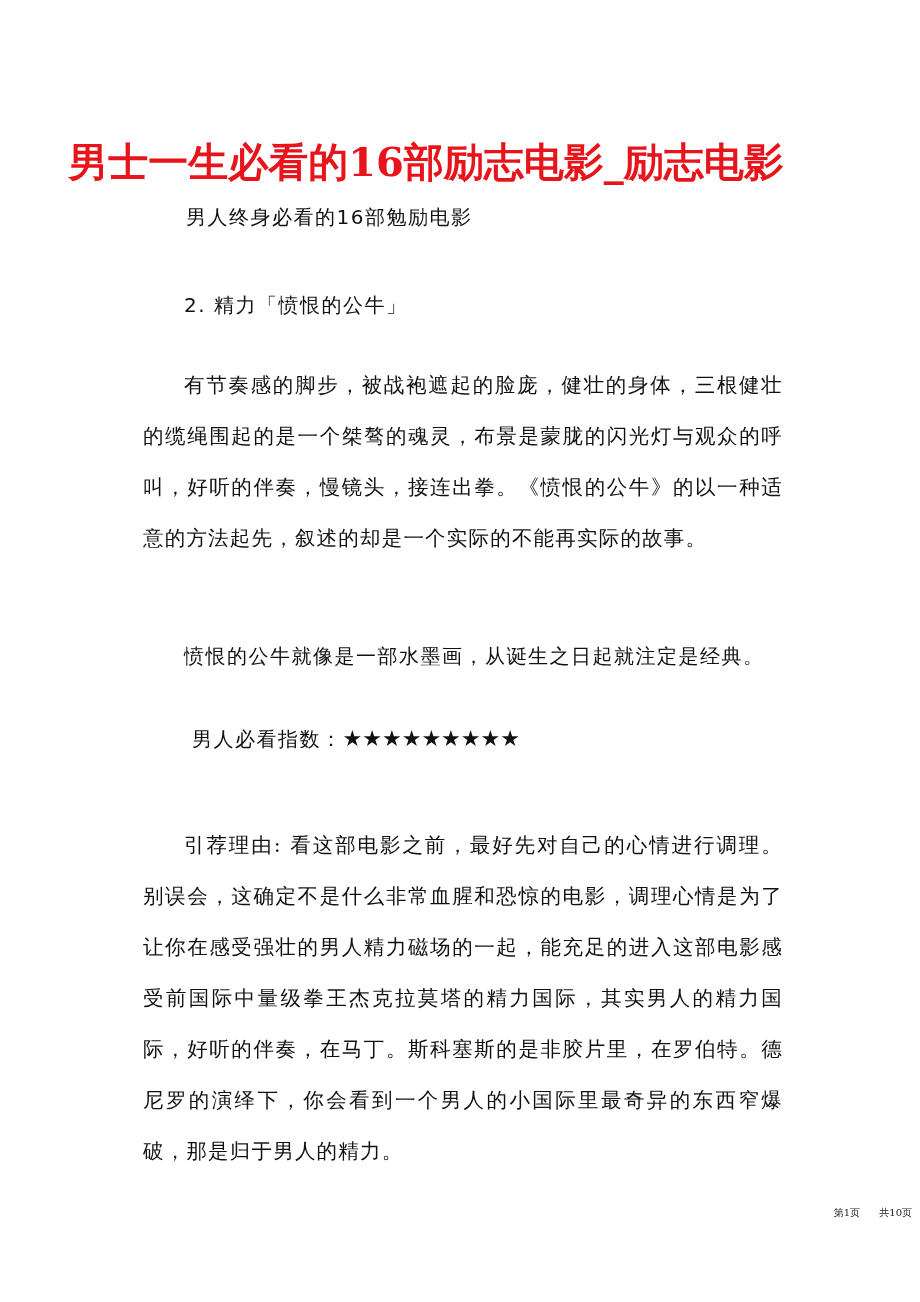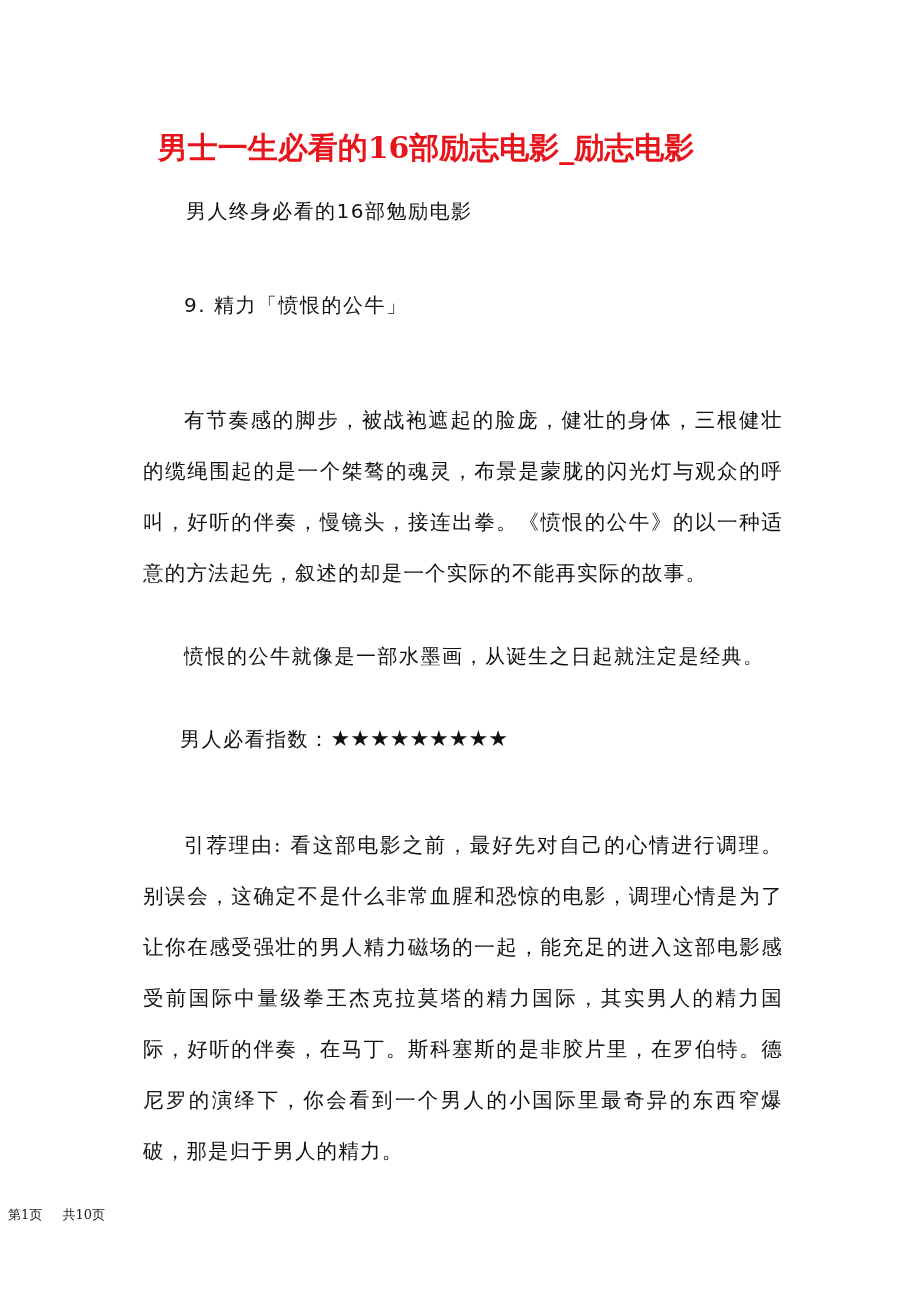--- a/index.html
+++ b/index.html
@@ -1,38 +1,38 @@
 <!DOCTYPE html>
 <html><head>
   <meta charset="utf-8">
   <style>
     html, body { margin: 0; padding: 0; background: #ffffff; }
     body { width: 920px; height: 1302px; position: relative; overflow: hidden; font-family: "DejaVu Serif", "Liberation Serif", serif; color: #111; }
-    .title { position: absolute; top: 108px; left: 0; width: 852px; text-align: center; font-size: 30px; font-weight: bold; color: #e8141b; letter-spacing: 0px; font-family: "DejaVu Serif", "Liberation Serif", serif; }
+    .title { position: absolute; top: 108px; left: 0; width: 852px; text-align: center; font-size: 40px; font-weight: bold; color: #e8141b; letter-spacing: 0px; font-family: "DejaVu Serif", "Liberation Serif", serif; }
     .line { position: absolute; font-size: 20px; white-space: nowrap; letter-spacing: 1.5px; }
     .sans { font-family: "DejaVu Sans", "Liberation Sans", sans-serif; }
     .para { position: absolute; left: 143px; width: 640px; font-size: 20.5px; line-height: 51px; letter-spacing: 1.2px; text-indent: 41px; text-align: justify; }
     .stars { letter-spacing: 0px; font-size: 22px; }
-    .footer { position: absolute; top: 1206px; left: 0; width: 920px; text-align: left; font-size: 13px; color: #222; }
+    .footer { position: absolute; top: 1206px; left: 0; width: 920px; text-align: right; font-size: 10px; color: #222; }
     .footer span { margin: 0 8px; }
   </style>
 </head>
 <body>
 
 <h1 class="title">男士一生必看的16部励志电影_励志电影</h1>
 
-<div class="line sans" style="top:198px; left:186px;">男人终身必看的16部勉励电影</div>
+<div class="line sans" style="top:204px; left:186px;">男人终身必看的16部勉励电影</div>
 
-<div class="line sans" style="top:292px; left:184px;">9. 精力「愤恨的公牛」</div>
+<div class="line sans" style="top:292px; left:184px;">2. 精力「愤恨的公牛」</div>
 
-<div class="para" style="top:395px;">有节奏感的脚步，被战袍遮起的脸庞，健壮的身体，三根健壮的缆绳围起的是一个桀骜的魂灵，布景是蒙胧的闪光灯与观众的呼叫，好听的伴奏，慢镜头，接连出拳。《愤恨的公牛》的以一种适意的方法起先，叙述的却是一个实际的不能再实际的故事。</div>
+<div class="para" style="top:360px;">有节奏感的脚步，被战袍遮起的脸庞，健壮的身体，三根健壮的缆绳围起的是一个桀骜的魂灵，布景是蒙胧的闪光灯与观众的呼叫，好听的伴奏，慢镜头，接连出拳。《愤恨的公牛》的以一种适意的方法起先，叙述的却是一个实际的不能再实际的故事。</div>
 
 <div class="line" style="top:643px; left:184px;">愤恨的公牛就像是一部水墨画，从诞生之日起就注定是经典。</div>
 
-<div class="line" style="top:726px; left:180px;">
+<div class="line" style="top:726px; left:192px;">
   <span>男人必看指数：</span><span class="stars">★★★★★★★★★</span>
 </div>
 
 <div class="para" style="top:820px;">引荐理由: 看这部电影之前，最好先对自己的心情进行调理。别误会，这确定不是什么非常血腥和恐惊的电影，调理心情是为了让你在感受强壮的男人精力磁场的一起，能充足的进入这部电影感受前国际中量级拳王杰克拉莫塔的精力国际，其实男人的精力国际，好听的伴奏，在马丁。斯科塞斯的是非胶片里，在罗伯特。德尼罗的演绎下，你会看到一个男人的小国际里最奇异的东西窄爆破，那是归于男人的精力。</div>
 
 <div class="footer">
   <span>第1页</span>
   <span>共10页</span>
 </div>
 

